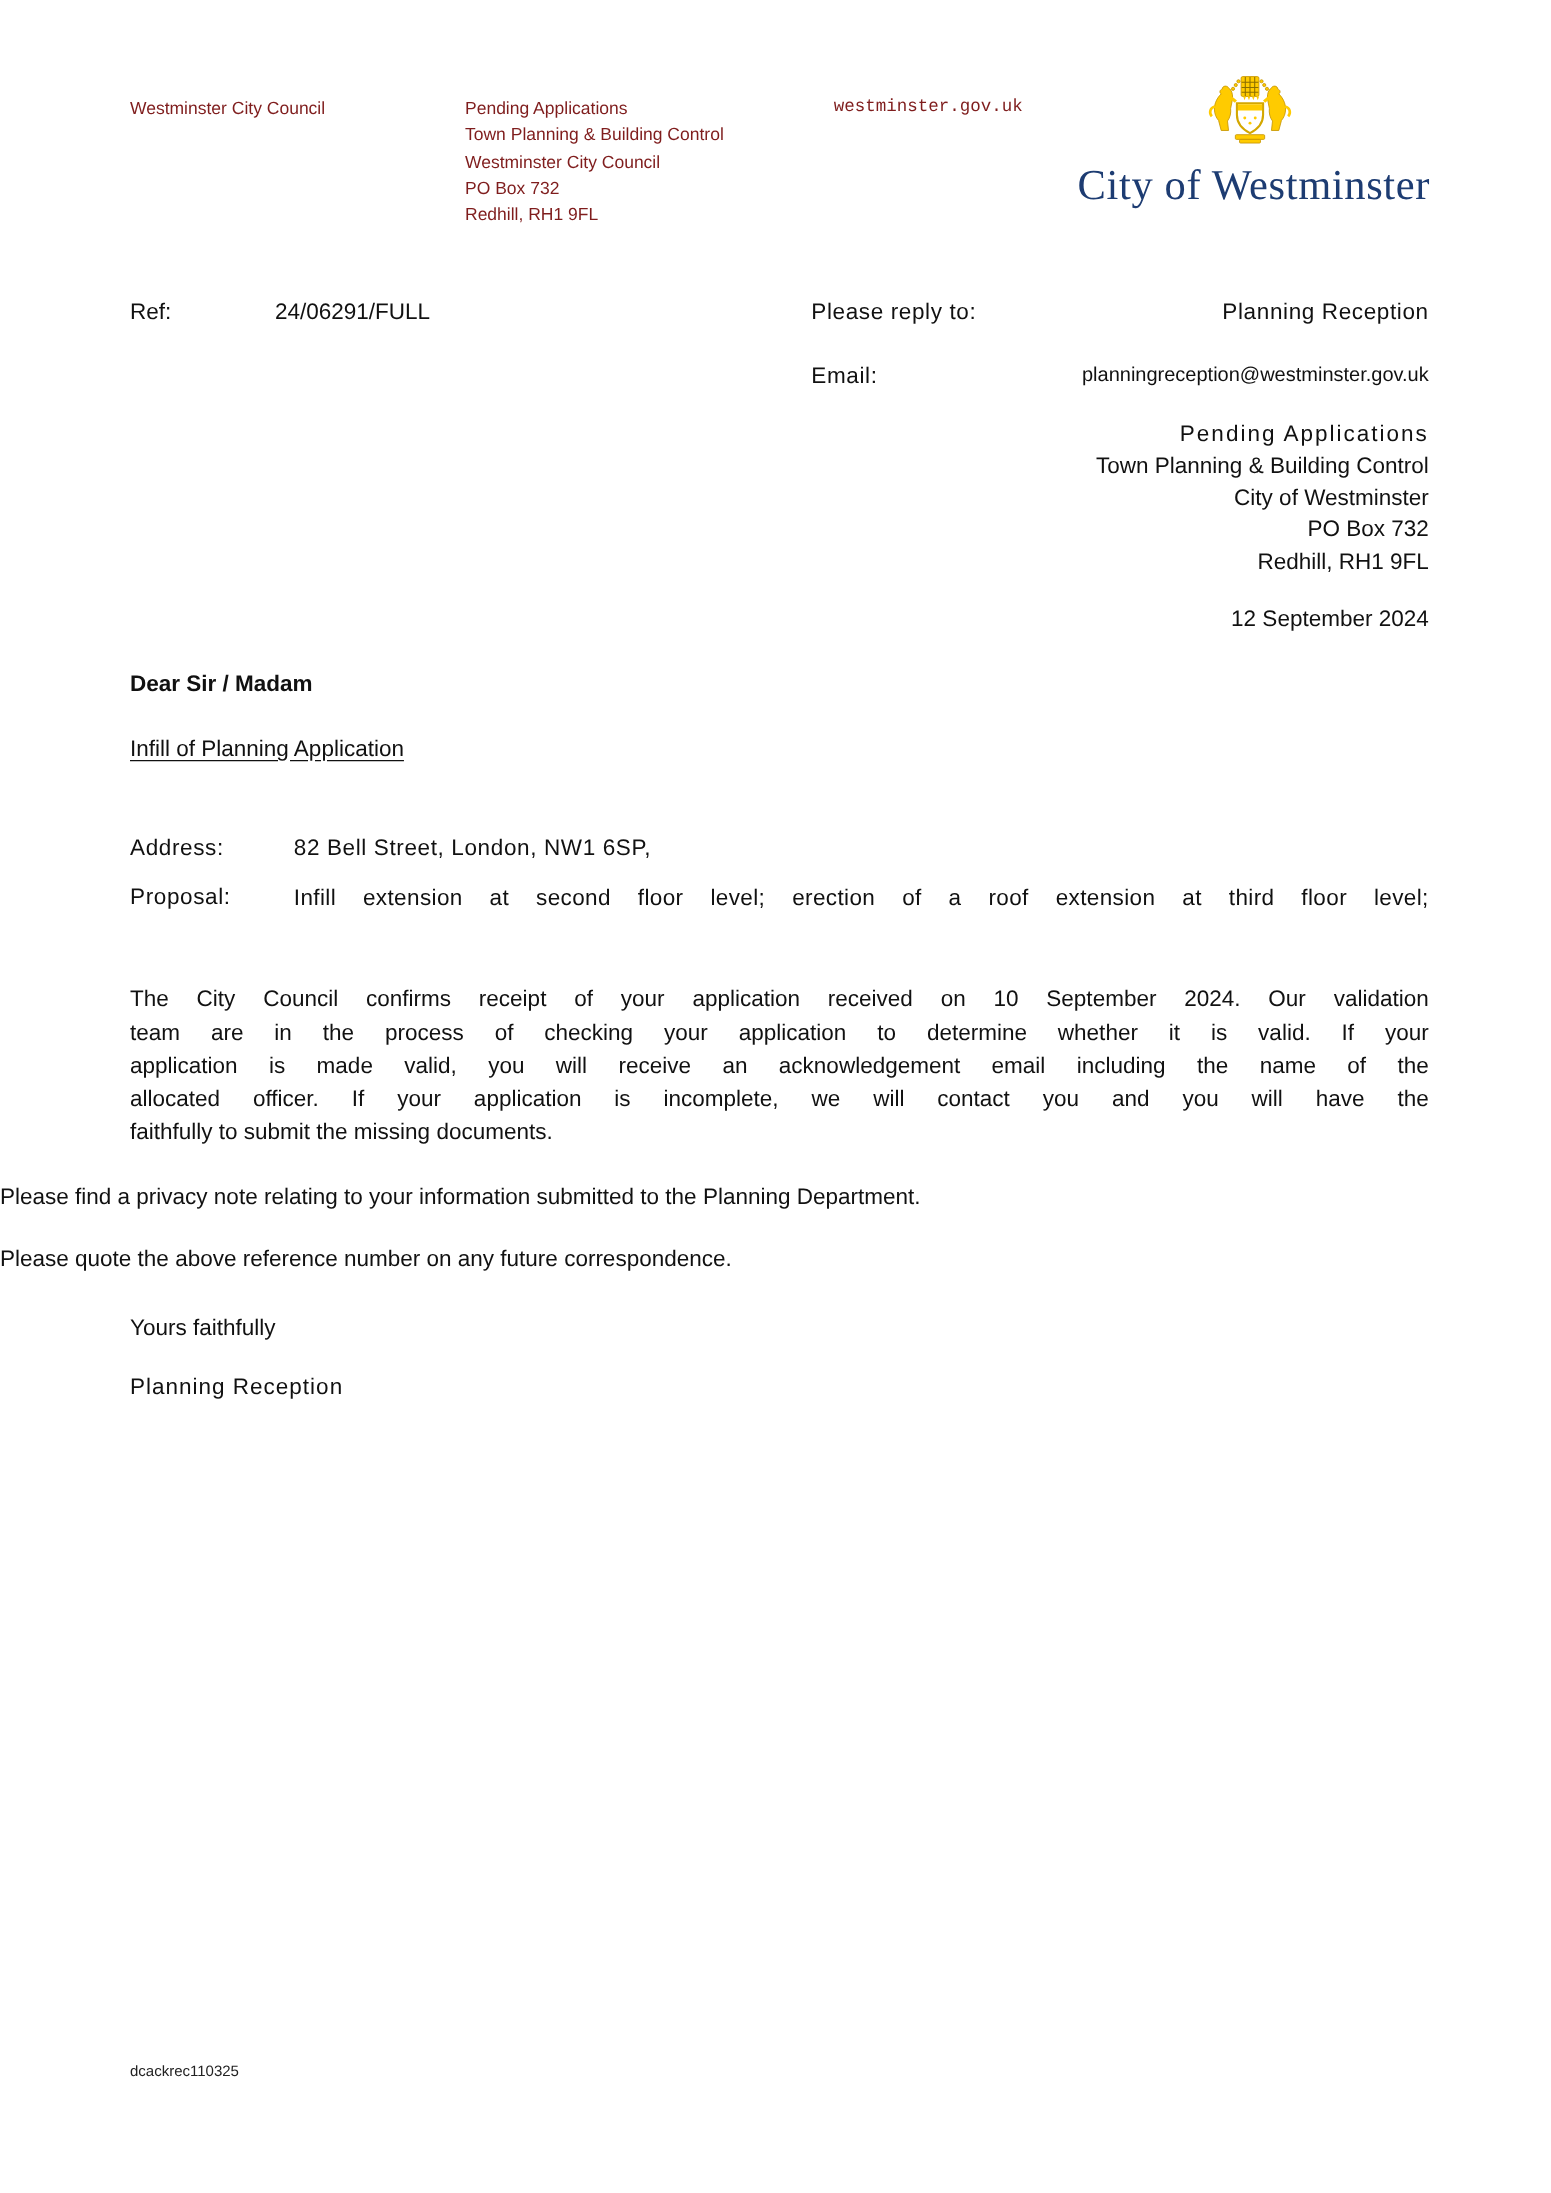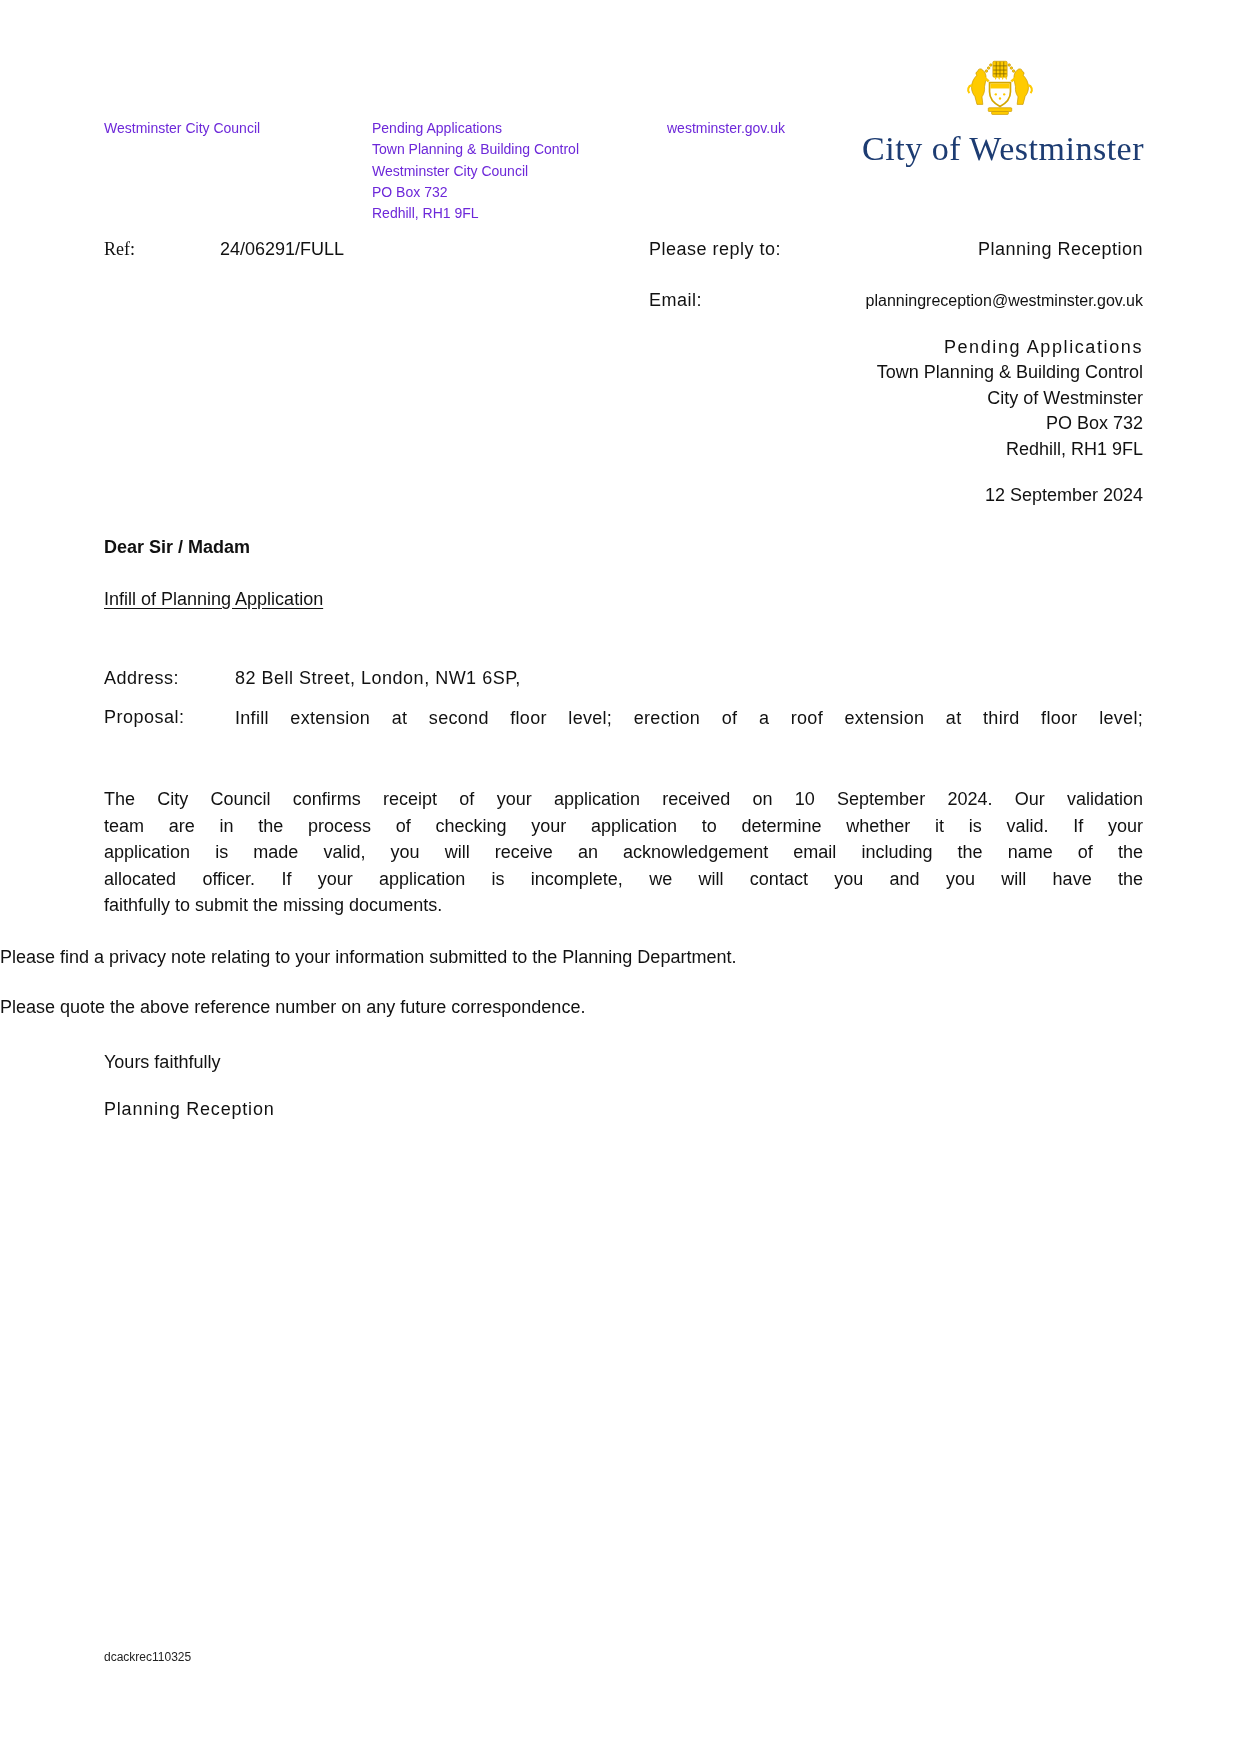--- a/index.html
+++ b/index.html
@@ -6,34 +6,34 @@
   .page{
     position:relative;
     width:1241px;height:1754px;
     background:#ffffff;
     font-family:"Liberation Sans", sans-serif;
     color:#111;
     overflow:hidden;
   }
   .abs{position:absolute;}
   
-  .hdr{font-size:14px;line-height:21.3px;color:#6d28d9;margin-top:42px;}
+  .hdr{font-size:14px;line-height:21.3px;color:#7f1d1d;}
   .hdr-org{left:104px;top:76px;}
   .hdr-dept{left:372px;top:76px;}
-  .hdr-web{left:667px;top:76px;}
+  .hdr-web{left:667px;top:76px;font-family:Liberation Mono, monospace;}
   .crest{left:958px;top:60px;width:84px;height:67px;}
   .logo-text{
     right:97px;top:130px;
     font-family:"Liberation Serif", serif;
     font-size:34px;color:#1d3c72;letter-spacing:0.5px;white-space:nowrap;
   }
   
   .t18{font-size:18px;line-height:24px;white-space:nowrap;}
   .ls{letter-spacing:0.5px;}
-  .ref-label{left:104px;top:237px;font-family:Liberation Serif, serif;}
+  .ref-label{left:104px;top:237px;}
   .ref-value{left:220px;top:237px;}
   .reply-label{left:649px;top:237px;}
   .reply-value{right:98px;top:237px;}
   .email-label{left:649px;top:288px;}
   .email-value{right:98px;top:291px;font-size:16px;line-height:20px;white-space:nowrap;padding-left:10px;}
   .sender{right:98px;top:335px;text-align:right;font-size:18px;line-height:25.4px;}
   .sender div:first-child{letter-spacing:1.6px;}
   .date{right:98px;top:483px;}
   .salutation{left:104px;top:535px;font-weight:bold;}
   .subject{left:104px;top:587px;text-decoration:underline;text-underline-offset:3px;}

